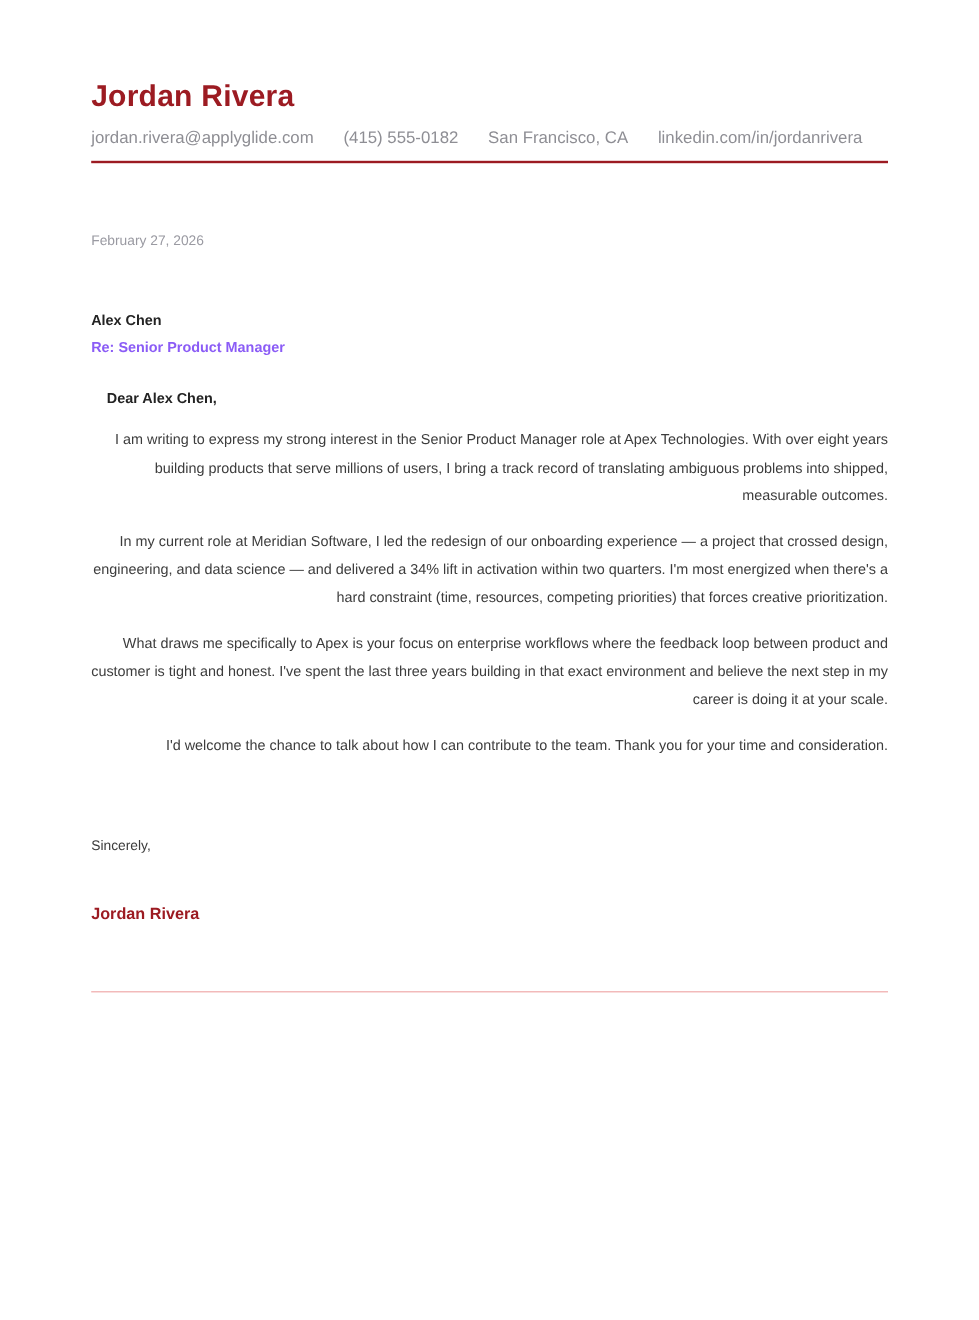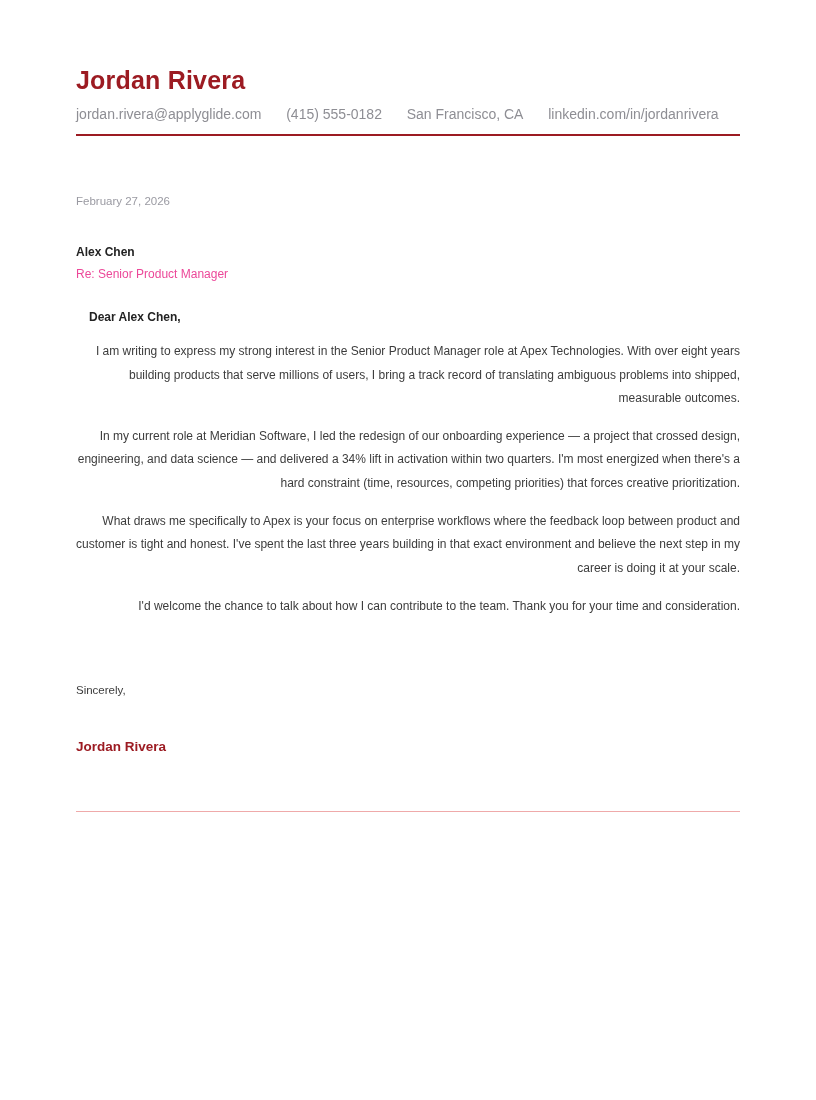--- a/index.html
+++ b/index.html
@@ -66,33 +66,33 @@
   
   .date-line {
     margin-top: 58px;
     font-size: 11.5px;
     color: #9a9aa2;
     line-height: 1.3;
   }
 
   
   .recipient-block {
-    margin-top: 33px;
+    margin-top: 48px;
     font-size: 12px;
     line-height: 21.5px;
     color: #2e2e2e;
   }
   .recipient-name,
   .recipient-company {
     font-weight: bold;
     color: #232323;
   }
   .recipient-subject {
-    font-weight: normal;
-    color: #ec4899;
+    font-weight: bold;
+    color: #8b5cf6;
   }
 
   
   .salutation {
     margin-top: 23px;
     font-size: 12px;
     font-weight: bold;
     color: #232323;
     line-height: 1.5;
     padding-left: 13px;

